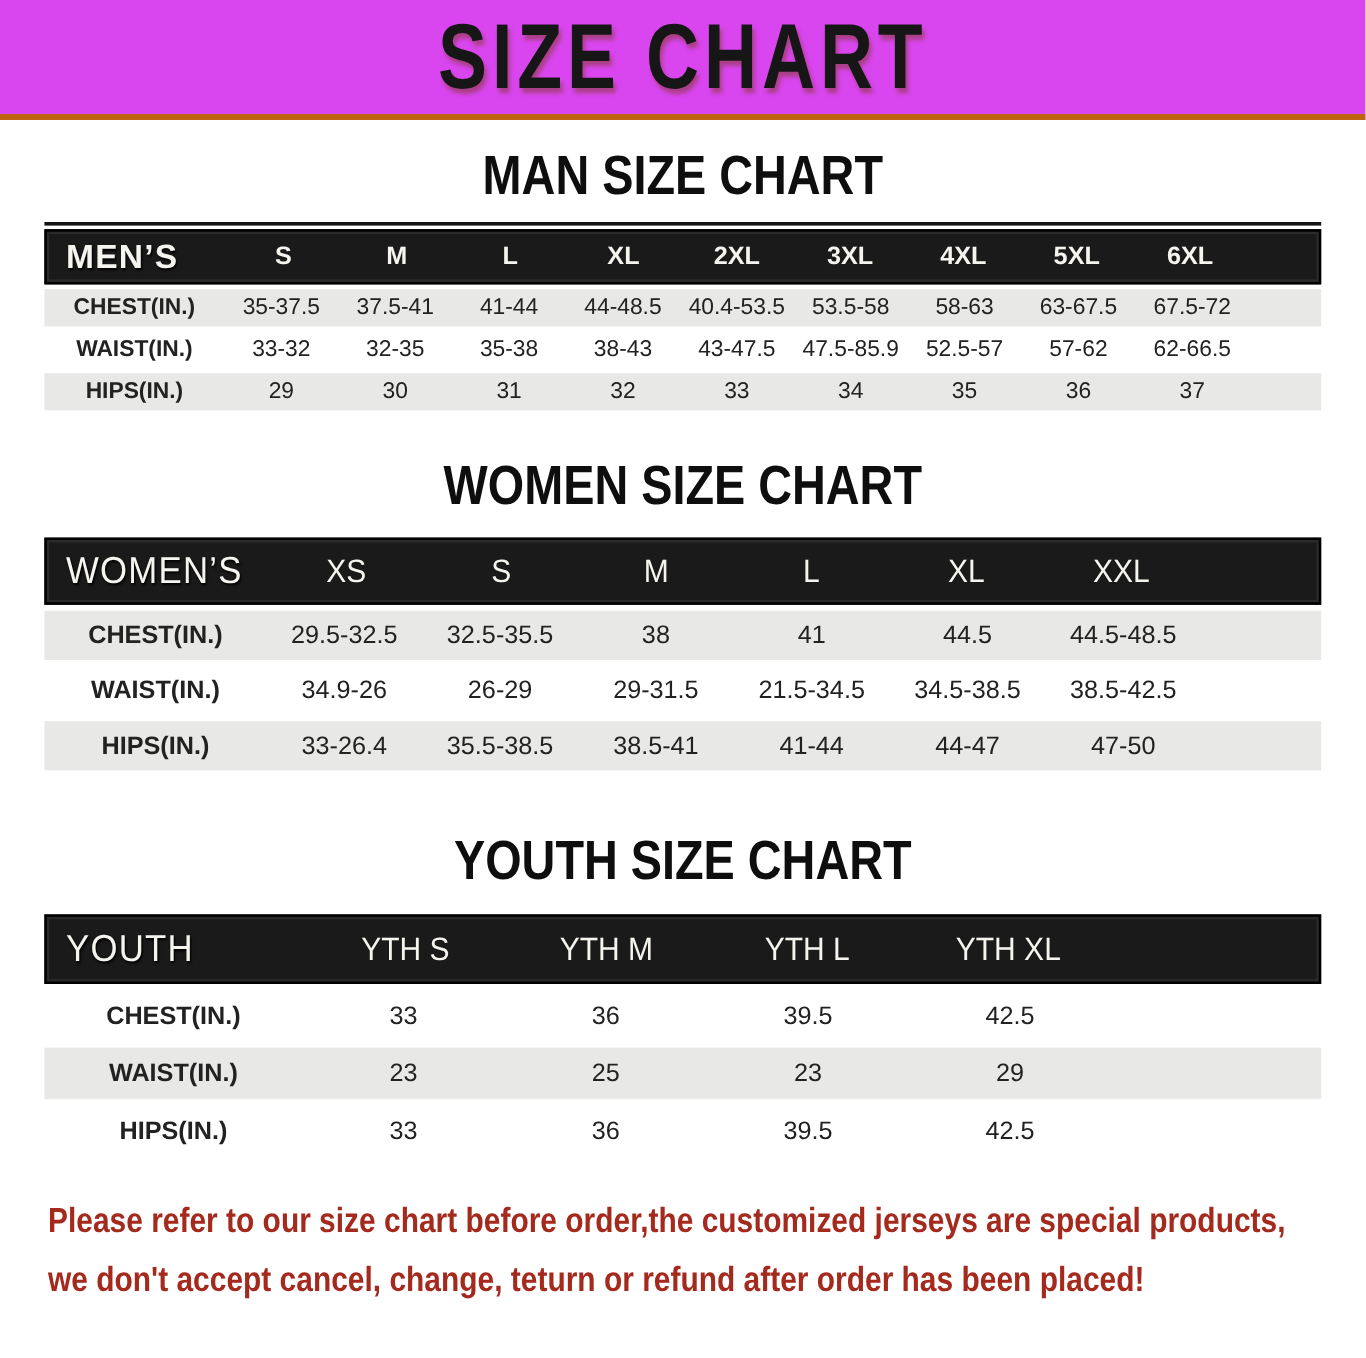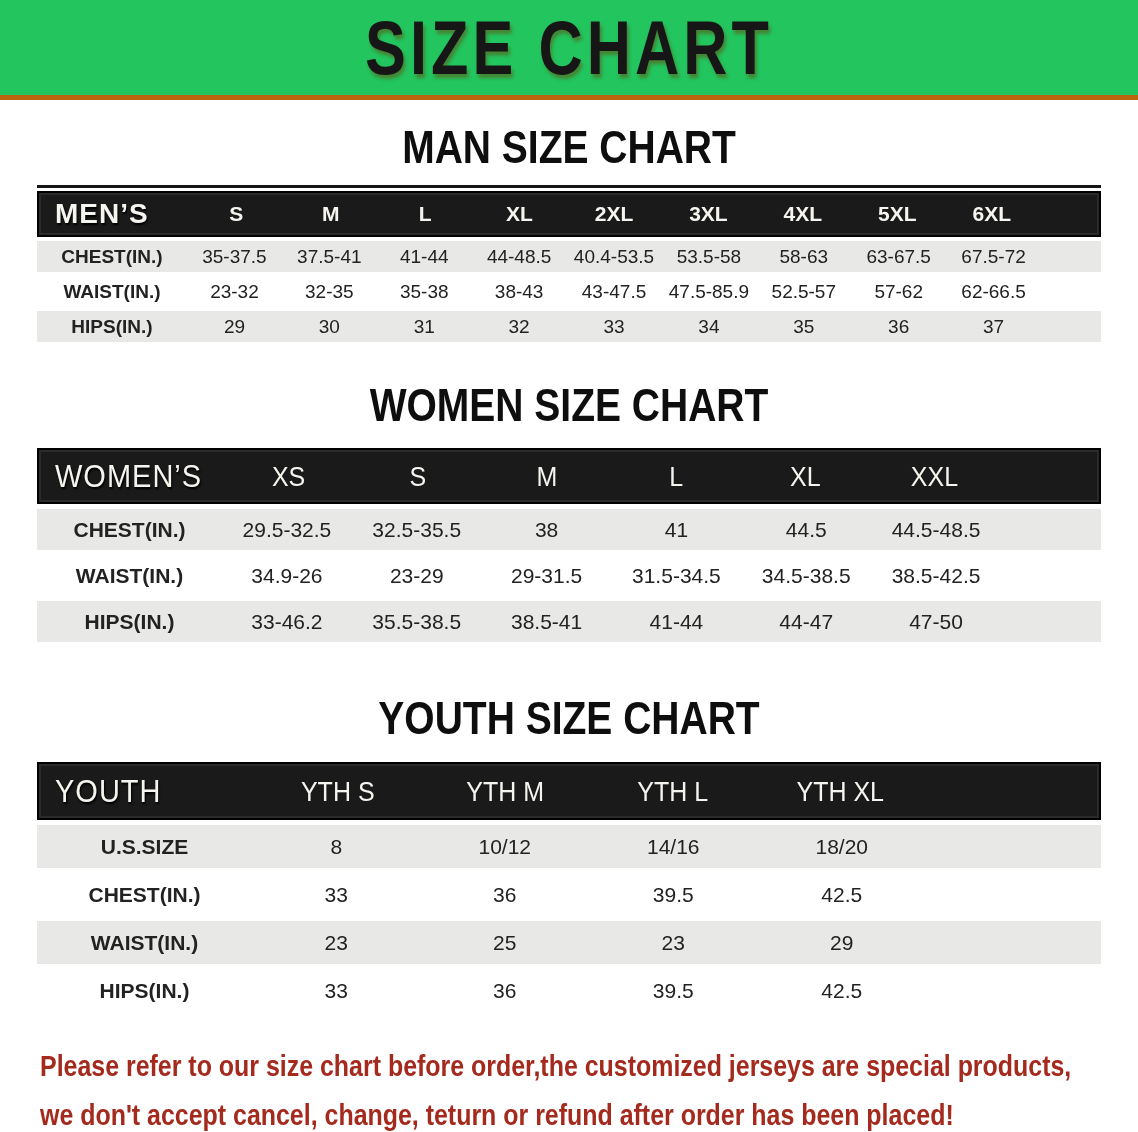--- a/index.html
+++ b/index.html
@@ -9,21 +9,21 @@
     min-height: 1132px;
     background: #ffffff;
     font-family: "Liberation Sans", sans-serif;
     color: #1c1c1c;
     overflow-x: hidden;
   }
 
   
   .banner {
     height: 100px;
-    background: #22c55e;
+    background: #d946ef;
     border-bottom: 5px solid #BC6410;
     display: flex;
     align-items: center;
     justify-content: center;
   }
   .banner-title {
     font-size: 60px;
     font-weight: bold;
     color: #161616;
     letter-spacing: 4px;
@@ -141,21 +141,21 @@
       <div class="cell">44-48.5</div>
       <div class="cell">40.4-53.5</div>
       <div class="cell">53.5-58</div>
       <div class="cell">58-63</div>
       <div class="cell">63-67.5</div>
       <div class="cell">67.5-72</div>
       <div class="spacer"></div>
     </div>
     <div class="trow data-row">
       <div class="cell label">WAIST(IN.)</div>
-      <div class="cell">23-32</div>
+      <div class="cell">33-32</div>
       <div class="cell">32-35</div>
       <div class="cell">35-38</div>
       <div class="cell">38-43</div>
       <div class="cell">43-47.5</div>
       <div class="cell">47.5-85.9</div>
       <div class="cell">52.5-57</div>
       <div class="cell">57-62</div>
       <div class="cell">62-66.5</div>
       <div class="spacer"></div>
     </div>
@@ -193,58 +193,50 @@
       <div class="cell">32.5-35.5</div>
       <div class="cell">38</div>
       <div class="cell">41</div>
       <div class="cell">44.5</div>
       <div class="cell">44.5-48.5</div>
       <div class="spacer"></div>
     </div>
     <div class="trow data-row">
       <div class="cell label">WAIST(IN.)</div>
       <div class="cell">34.9-26</div>
-      <div class="cell">23-29</div>
+      <div class="cell">26-29</div>
       <div class="cell">29-31.5</div>
-      <div class="cell">31.5-34.5</div>
+      <div class="cell">21.5-34.5</div>
       <div class="cell">34.5-38.5</div>
       <div class="cell">38.5-42.5</div>
       <div class="spacer"></div>
     </div>
     <div class="trow data-row striped">
       <div class="cell label">HIPS(IN.)</div>
-      <div class="cell">33-46.2</div>
+      <div class="cell">33-26.4</div>
       <div class="cell">35.5-38.5</div>
       <div class="cell">38.5-41</div>
       <div class="cell">41-44</div>
       <div class="cell">44-47</div>
       <div class="cell">47-50</div>
       <div class="spacer"></div>
     </div>
   </div>
 
   <h2 class="section-heading heading-youth">YOUTH SIZE CHART</h2>
 
   <div class="size-table youth">
     <div class="trow thead">
       <div class="cell label">YOUTH</div>
       <div class="cell">YTH S</div>
       <div class="cell">YTH M</div>
       <div class="cell">YTH L</div>
       <div class="cell">YTH XL</div>
       <div class="spacer"></div>
     </div>
-    <div class="trow data-row striped">
-      <div class="cell label">U.S.SIZE</div>
-      <div class="cell">8</div>
-      <div class="cell">10/12</div>
-      <div class="cell">14/16</div>
-      <div class="cell">18/20</div>
-      <div class="spacer"></div>
-    </div>
     <div class="trow data-row">
       <div class="cell label">CHEST(IN.)</div>
       <div class="cell">33</div>
       <div class="cell">36</div>
       <div class="cell">39.5</div>
       <div class="cell">42.5</div>
       <div class="spacer"></div>
     </div>
     <div class="trow data-row striped">
       <div class="cell label">WAIST(IN.)</div>

